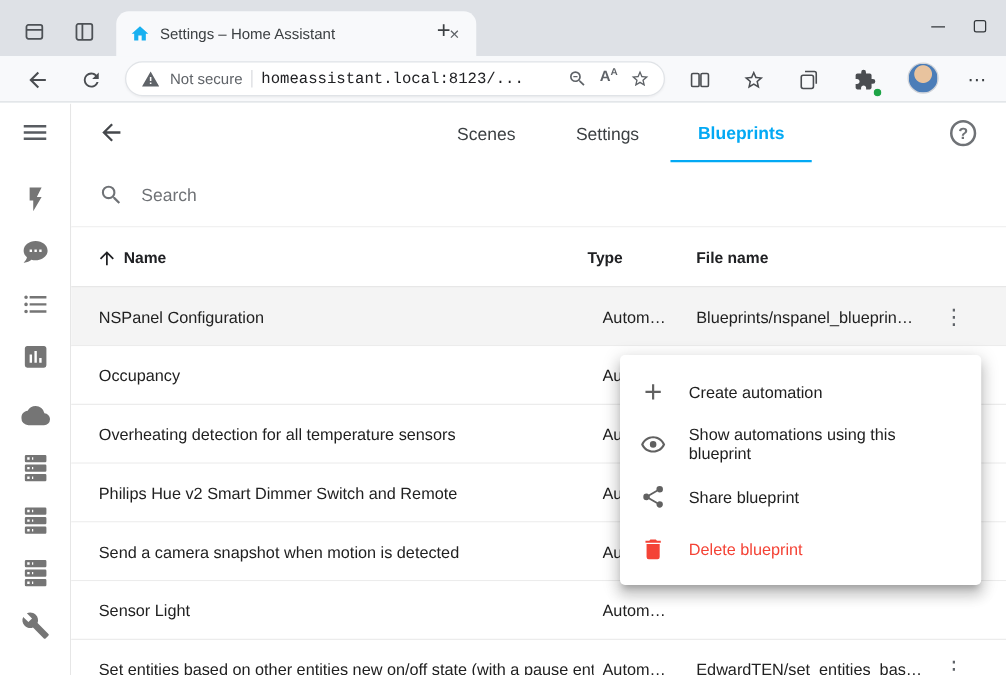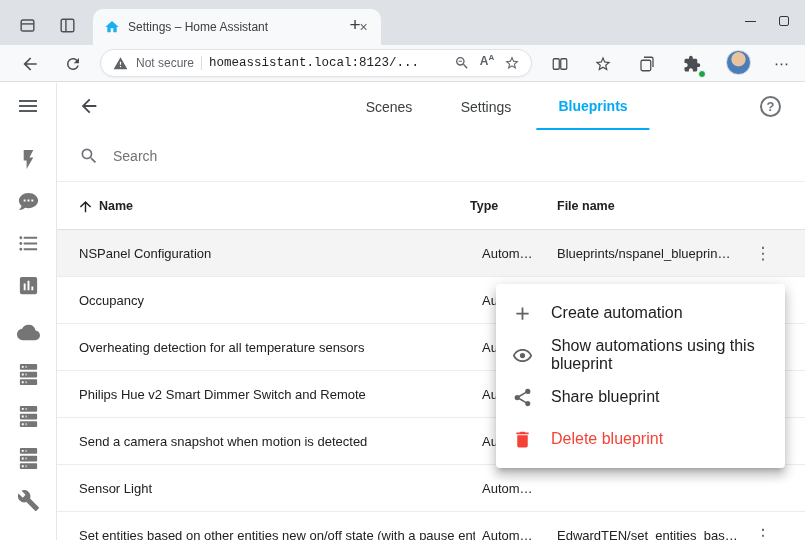--- a/index.html
+++ b/index.html
@@ -63,21 +63,21 @@
   .row { position:relative; height:47px; border-bottom:1px solid #ececec; font-size:13px; color:#212121; background:#fff; }
   .row.selected { background:#f4f4f4; }
   .cell-name { position:absolute; left:22px; width:396px; top:0; height:47px; display:flex; align-items:center; white-space:nowrap; overflow:hidden; }
   .cell-type { position:absolute; left:425px; width:68px; top:0; height:47px; display:flex; align-items:center; white-space:nowrap; overflow:hidden; }
   .cell-file { position:absolute; left:500px; width:200px; top:0; height:47px; display:flex; align-items:center; white-space:nowrap; overflow:hidden; }
   .row-menu-btn { position:absolute; left:694px; top:12px; width:24px; height:24px; color:#5f6368; font-size:17px; text-align:center; line-height:23px; }
 
   
   #ctxmenu { position:absolute; left:496px; top:284px; width:289px; background:#fff; border-radius:4px; padding:8px 0; z-index:20;
              box-shadow:0 5px 5px -3px rgba(0,0,0,.2), 0 8px 10px 1px rgba(0,0,0,.14), 0 3px 14px 2px rgba(0,0,0,.12); }
-  .menu-item { height:42px; display:flex; align-items:center; padding:0 16px; gap:18px; font-size:16px; color:#212121; }
+  .menu-item { height:42px; display:flex; align-items:center; padding:0 16px; gap:18px; font-size:13px; color:#212121; }
   .menu-item svg { width:21px; height:21px; color:#616161; flex:none; }
   .menu-item.hovered { background:#efefef; }
   .menu-item.danger { color:#f44336; }
   .menu-item.danger svg { color:#f44336; }
 </style>
 </head>
 <body>
 
 <div id="titlebar">
   <div class="tb-icon" style="left:17px;">

